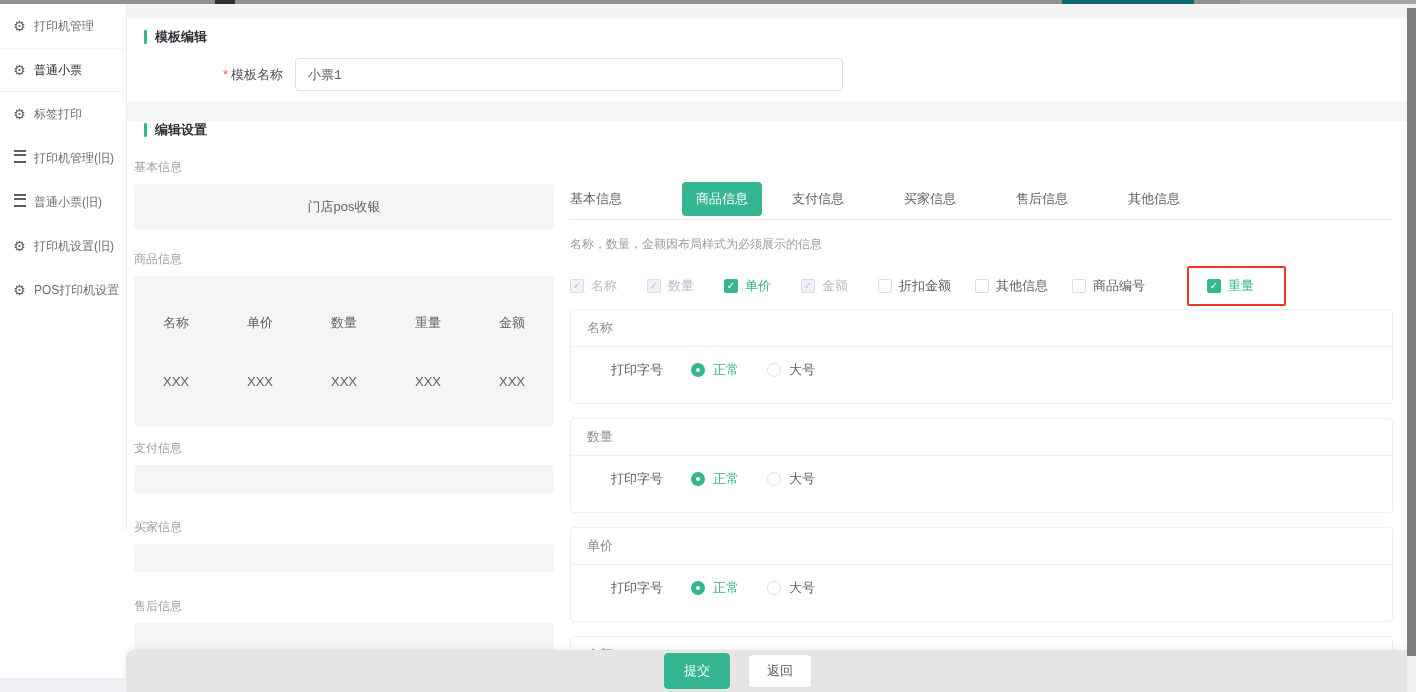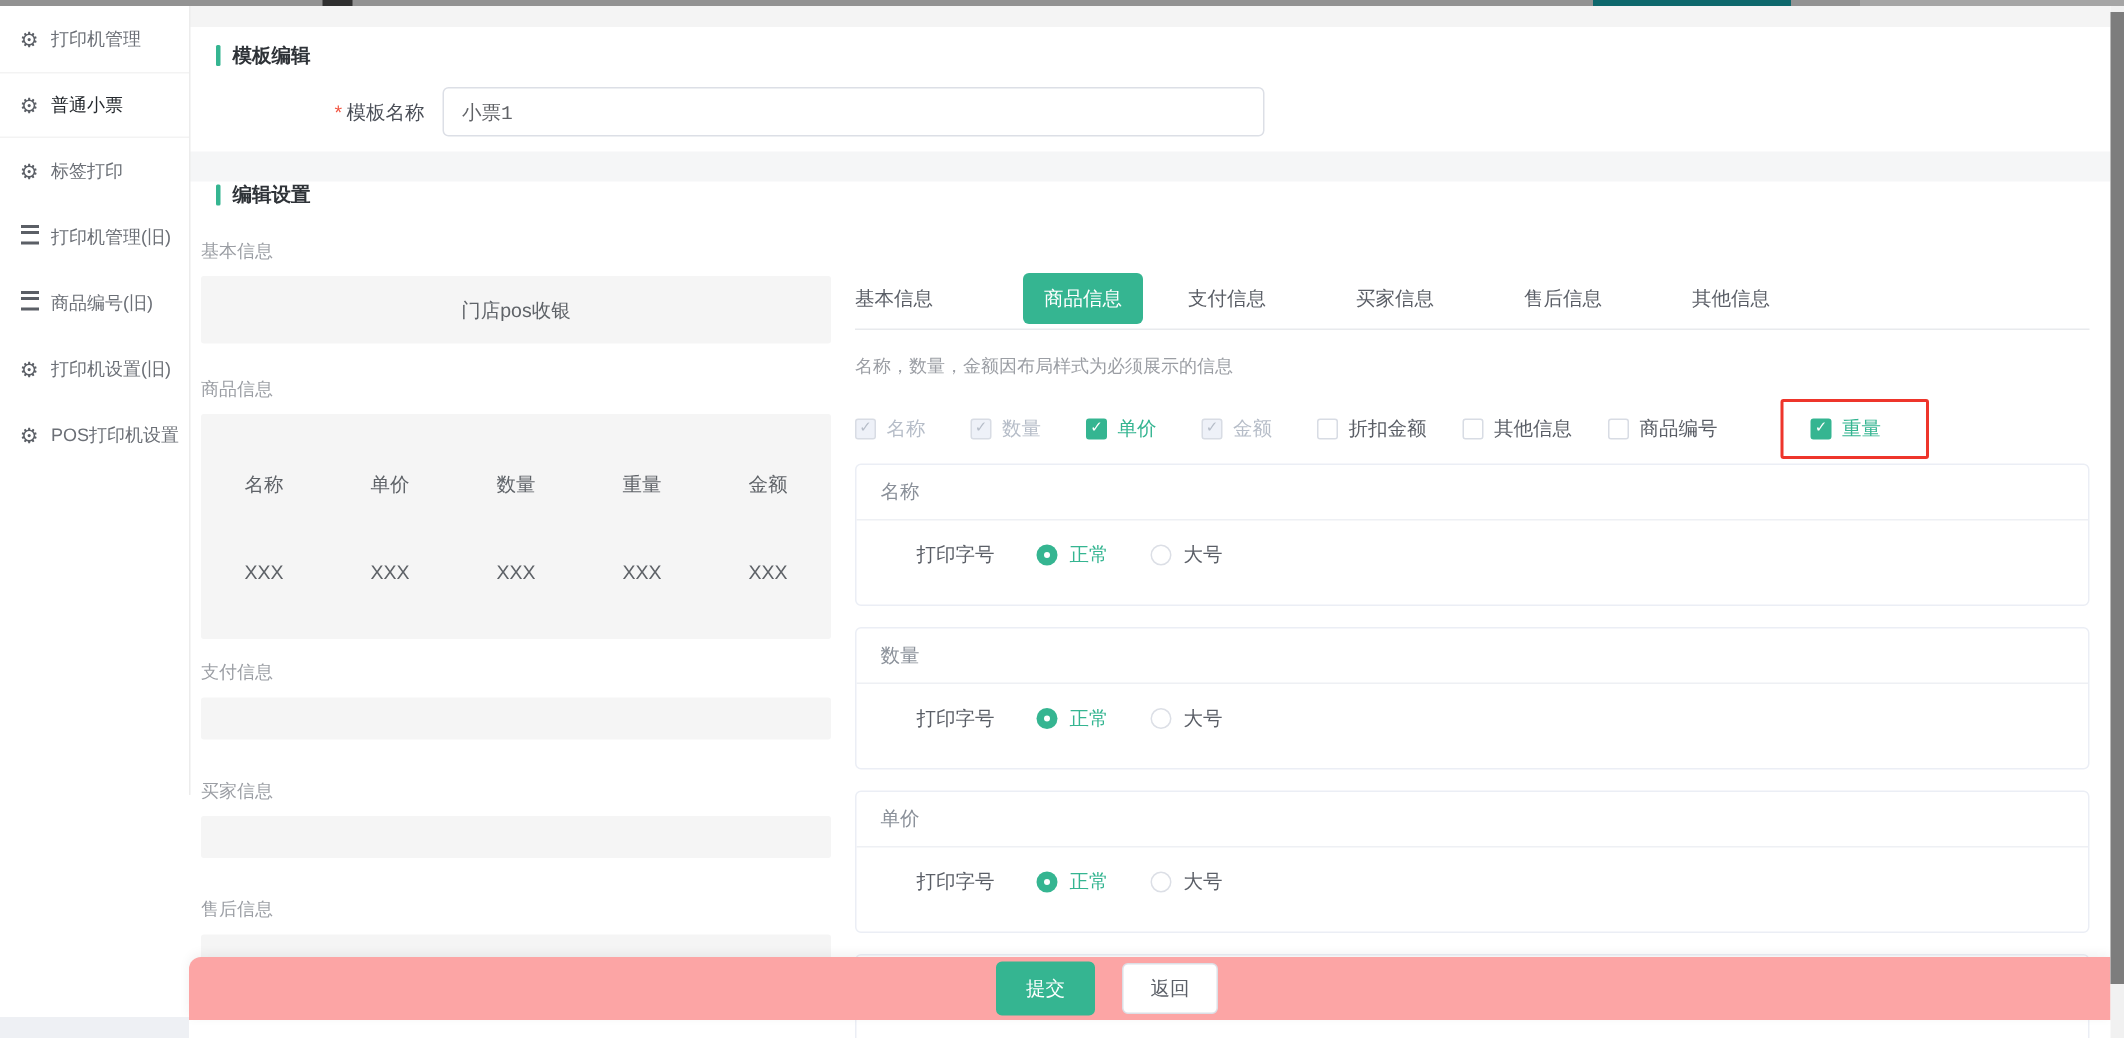--- a/index.html
+++ b/index.html
@@ -68,21 +68,21 @@
   .card-b{padding:14px 16px 24px 40px;display:flex;align-items:flex-end}
   .font-label{font-size:13px;color:#5a5e66}
   .radio{display:flex;align-items:center;margin-left:28px;cursor:pointer}
   .rd{width:14px;height:14px;border-radius:50%;box-sizing:border-box;position:relative;flex:none}
   .rd.sel{background:#35b591}
   .rd.sel::after{content:"";position:absolute;left:5px;top:5px;width:4px;height:4px;border-radius:50%;background:#fff}
   .rd.un{background:#fff;border:1px solid #dcdfe6}
   .rd-label{margin-left:8px;font-size:13px;color:#5a5e66}
   .radio.sel .rd-label{color:#35b591}
   
-  .footer{position:absolute;left:126px;right:9px;bottom:12px;height:42px;background:#fca5a5;z-index:15;
+  .footer{position:absolute;left:126px;right:9px;bottom:0;height:42px;background:#e5e5e5;z-index:15;
     border-top-left-radius:8px;box-shadow:0 -2px 8px rgba(0,0,0,0.06);display:flex;align-items:center;padding-left:538px;box-sizing:border-box}
   .btn{font-size:13px;border-radius:4px;cursor:pointer;font-family:inherit}
   .btn-submit{background:#35b591;border:1px solid #35b591;color:#fff;padding:8px 19px}
   .btn-back{background:#fff;border:1px solid #dcdfe6;color:#5a5e66;padding:7px 18px;margin-left:18px}
   
   .scroll{position:absolute;right:0;top:4px;bottom:0;width:9px;background:#f1f1f1;z-index:45}
   .thumb{position:absolute;left:0;right:0;top:4px;height:648px;background:#7d7d7d}
 </style>
 </head>
 <body>
@@ -105,21 +105,21 @@
   <div class="side-item">
     <span class="ico gear-glyph"></span>
     <span>标签打印</span>
   </div>
   <div class="side-item">
     <span class="ico"><span class="list-glyph"></span></span>
     <span>打印机管理(旧)</span>
   </div>
   <div class="side-item">
     <span class="ico"><span class="list-glyph"></span></span>
-    <span>商品编号(旧)</span>
+    <span>普通小票(旧)</span>
   </div>
   <div class="side-item">
     <span class="ico gear-glyph"></span>
     <span>打印机设置(旧)</span>
   </div>
   <div class="side-item">
     <span class="ico gear-glyph"></span>
     <span>POS打印机设置</span>
   </div>
 </div>

